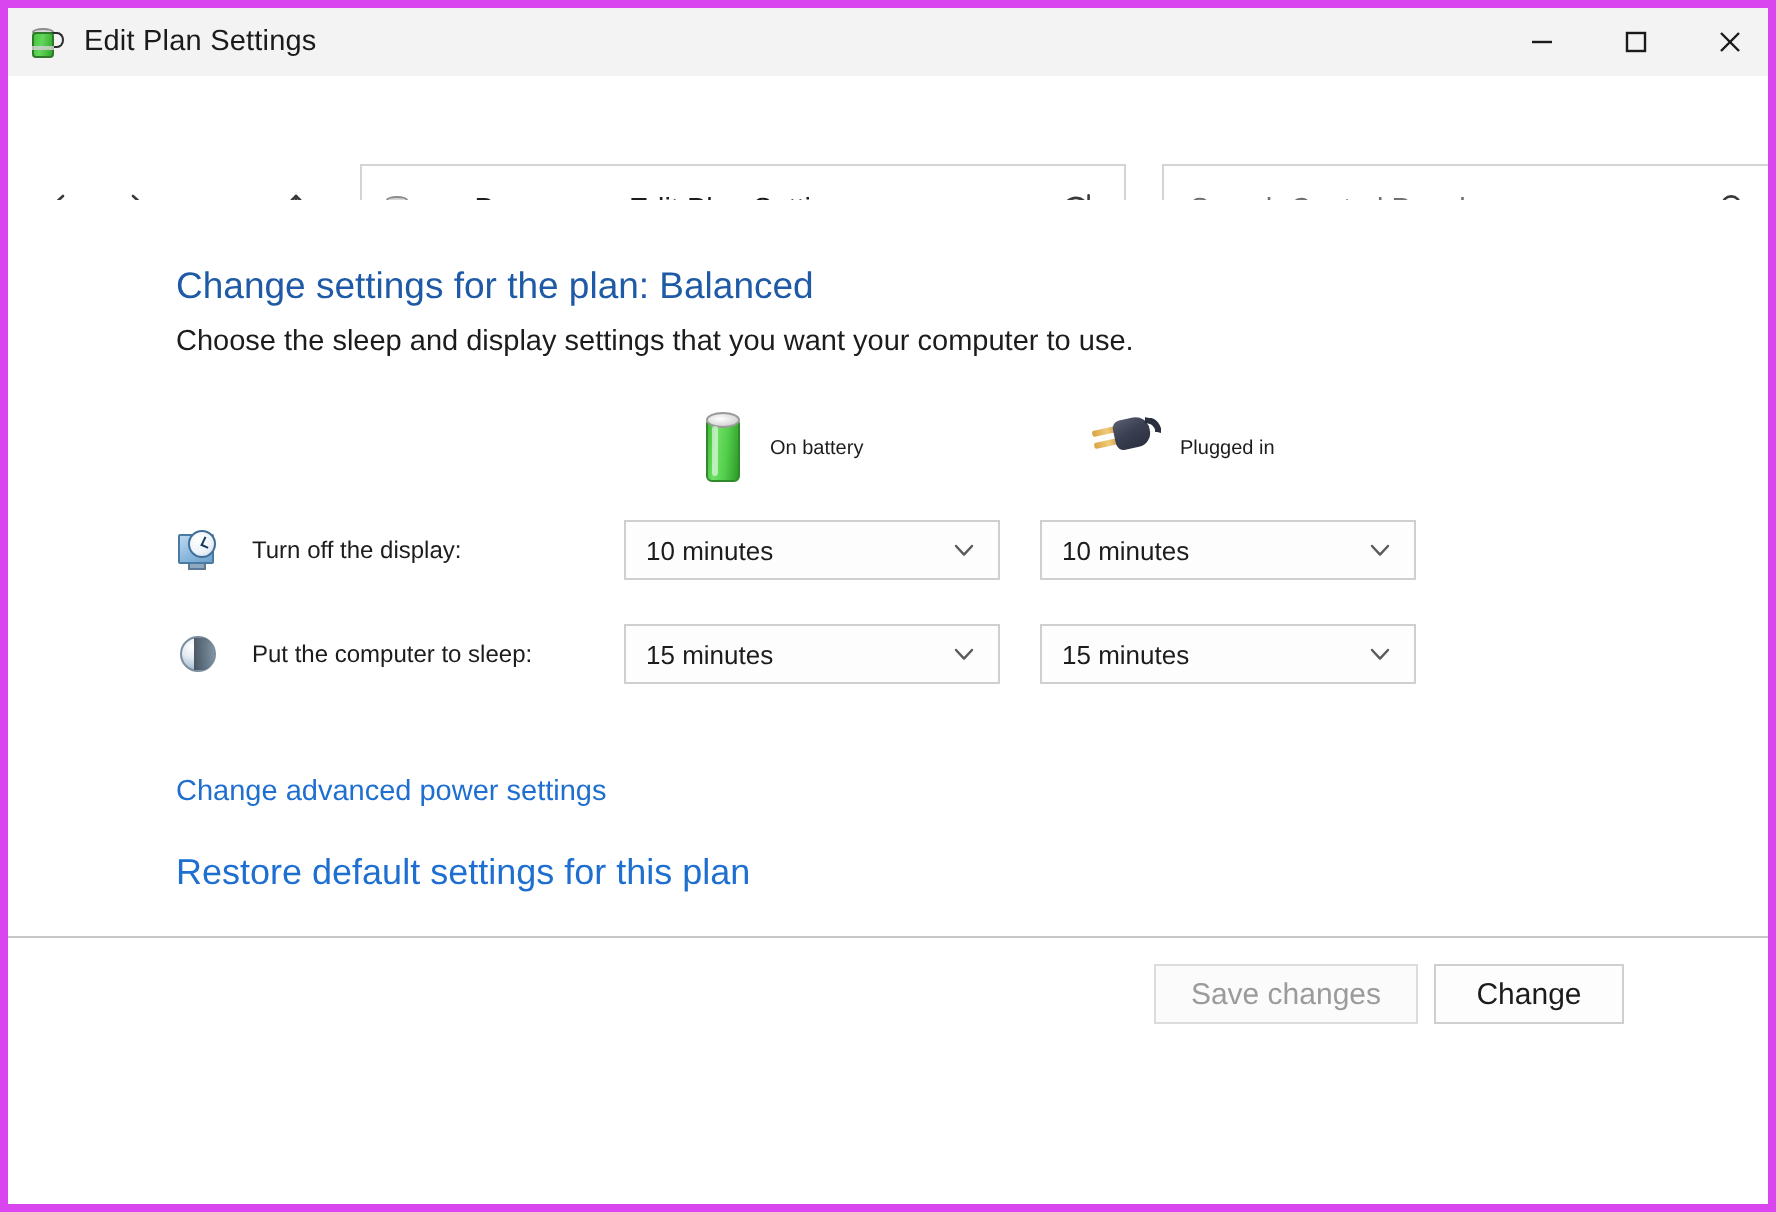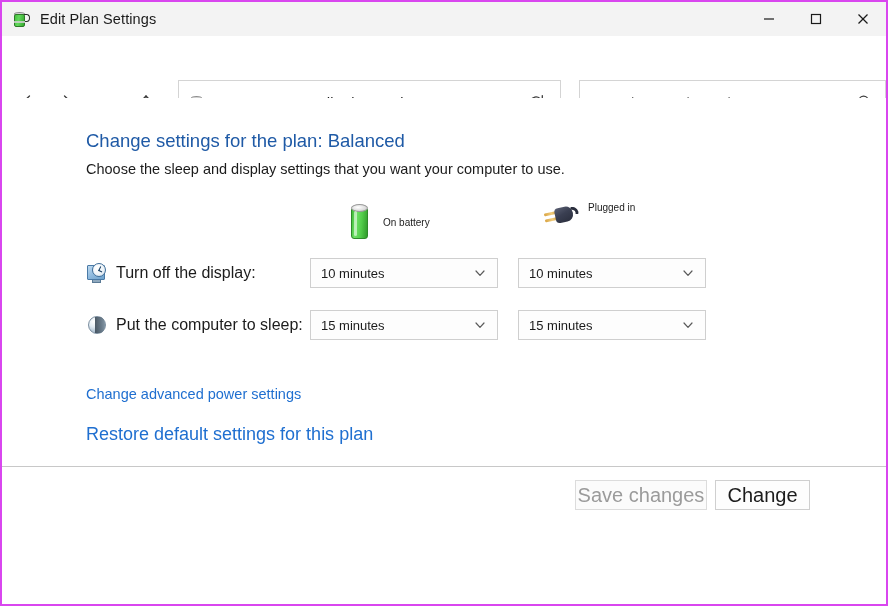--- a/index.html
+++ b/index.html
@@ -11,21 +11,21 @@
   body {
     font-family: "Liberation Sans", sans-serif;
     -webkit-font-smoothing: antialiased;
   }
 
   #window {
     position: relative;
     width: 888px;
     height: 606px;
     background: #ffffff;
-    border: 2px solid #d946ef;
+    border: 4px solid #d946ef;
     overflow: hidden;
   }
 
   
   #titlebar {
     position: absolute;
     left: 0; top: 0;
     width: 884px;
     height: 34px;
     background: #f3f3f3;
@@ -202,21 +202,21 @@
 
   
   #col-battery {
     position: absolute;
     left: 345px; top: 104px;
     display: flex; align-items: center;
   }
   #col-plugged {
     position: absolute;
     left: 540px; top: 104px;
-    display: flex; align-items: flex-start;
+    display: flex; align-items: flex-end;
   }
   .colhdr-label {
     font-size: 10px;
     color: #1c1c1c;
     margin-left: 10px;
     white-space: nowrap;
   }
 
   
   .bat-ico { position: relative; width: 26px; height: 40px; }
@@ -278,23 +278,23 @@
     position: absolute;
     left: 84px;
     width: 700px;
     height: 30px;
     display: flex;
     align-items: center;
   }
   #row-display { top: 160px; }
   #row-sleep   { top: 212px; }
   .row-label {
-    font-size: 16px;
+    font-size: 12px;
     color: #1c1c1c;
-    margin-left: 8px;
+    margin-left: 16px;
     white-space: nowrap;
   }
 
   
   .disp-ico { position: relative; width: 22px; height: 22px; flex: 0 0 auto; }
   .disp-ico .screen {
     position: absolute;
     left: 1px; top: 3px;
     width: 18px; height: 15px;
     background: linear-gradient(150deg,#bcd8ef 0%,#8cb8dd 55%,#6ea2cc 100%);
@@ -413,21 +413,21 @@
     width: 884px;
     height: 137px;
     background: #ffffff;
   }
   .fbtn {
     position: absolute;
     height: 30px;
     border: 1px solid #cfcfcf;
     background: #fdfdfd;
     font-family: "Liberation Sans", sans-serif;
-    font-size: 20px;
+    font-size: 15px;
     display: flex;
     align-items: center;
     justify-content: center;
     cursor: default;
   }
   #btn-save {
     left: 573px; top: 13px; width: 132px;
     color: #9b9b9b;
     background: #fbfbfb;
     border-color: #dcdcdc;

